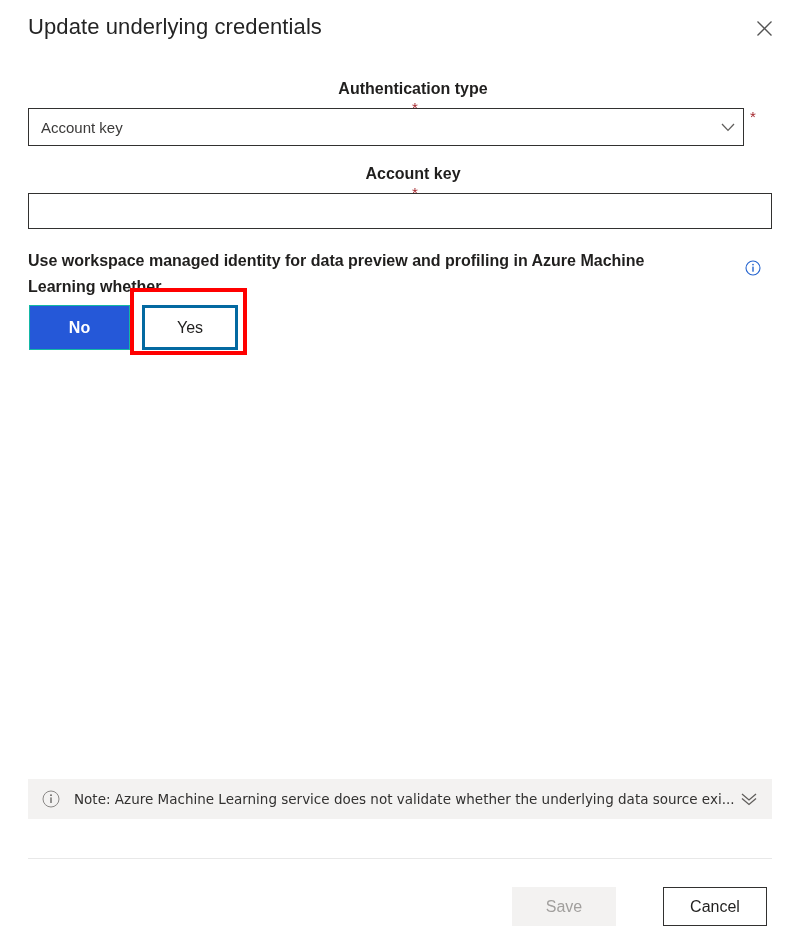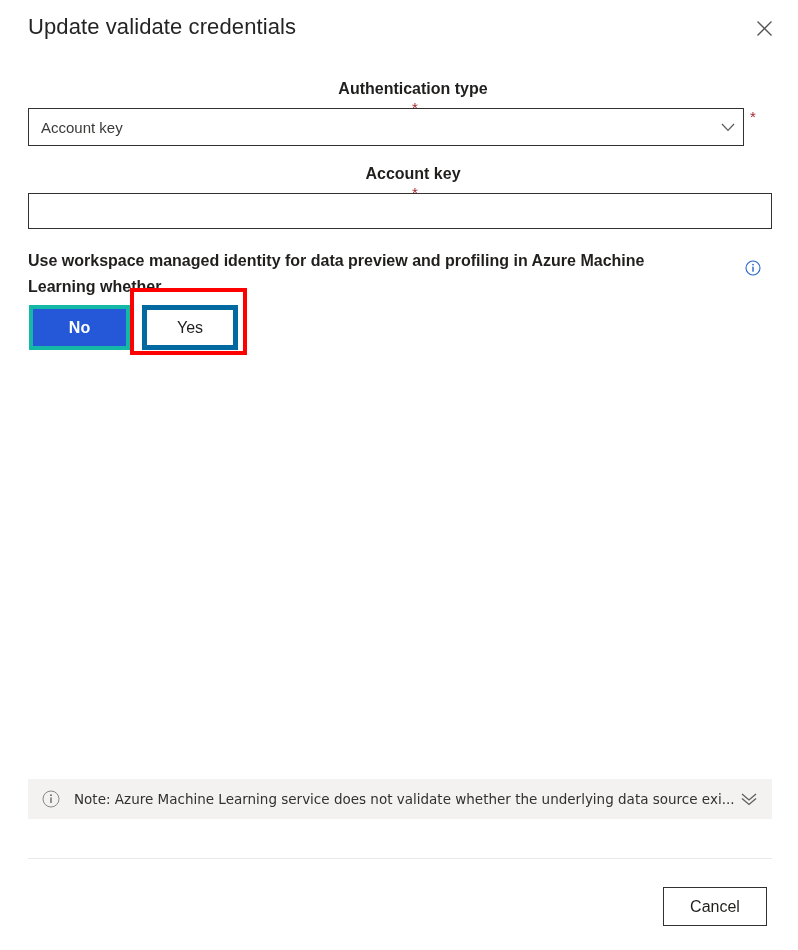--- a/index.html
+++ b/index.html
@@ -189,26 +189,26 @@
     font-weight: 600;
     cursor: pointer;
     padding: 0 16px;
     display: flex;
     align-items: center;
     justify-content: center;
   }
   .toggle-btn.selected {
     background: #2558d8;
     color: #ffffff;
-    border: 4px solid #14b8a6;
+    border: 1px solid #14b8a6;
   }
   .toggle-btn.unselected {
     background: #ffffff;
     color: #201f1e;
-    border: 5px solid #0369a1;
+    border: 3px solid #0369a1;
     font-weight: 400;
     margin-left: 12px;
     min-width: 96px;
   }
 
   
   .annotation-box {
     position: absolute;
     left: 130px;
     top: 288px;
@@ -306,21 +306,21 @@
     cursor: pointer;
     margin-left: 25px;
   }
 </style>
 </head>
 <body>
 
 <div class="panel">
 
   <div class="panel-header">
-    <div class="panel-title">Update validate credentials</div>
+    <div class="panel-title">Update underlying credentials</div>
     <button class="close-button" aria-label="Close">
       <svg width="17" height="17" viewBox="0 0 17 17">
         <line x1="1.5" y1="1.5" x2="15.5" y2="15.5" stroke="#545454" stroke-width="1.3"></line>
         <line x1="15.5" y1="1.5" x2="1.5" y2="15.5" stroke="#545454" stroke-width="1.3"></line>
       </svg>
     </button>
   </div>
 
   <div style="position:absolute; left:0; right:0; top:78px;">
     <div class="field-label-row">
@@ -393,16 +393,17 @@
     <span class="note-chevron">
       <svg width="18" height="14" viewBox="0 0 18 14">
         <polyline points="2,2 9,8 16,2" fill="none" stroke="#605e5c" stroke-width="1.3"></polyline>
         <polyline points="2,6.5 9,12.5 16,6.5" fill="none" stroke="#605e5c" stroke-width="1.3"></polyline>
       </svg>
     </span>
   </div>
 
   <div class="footer-divider"></div>
   <div class="footer-actions">
+    <button class="btn btn-primary-disabled" disabled="">Save</button>
     <button class="btn btn-secondary">Cancel</button>
   </div>
 
 </div>
 
 </body></html>

